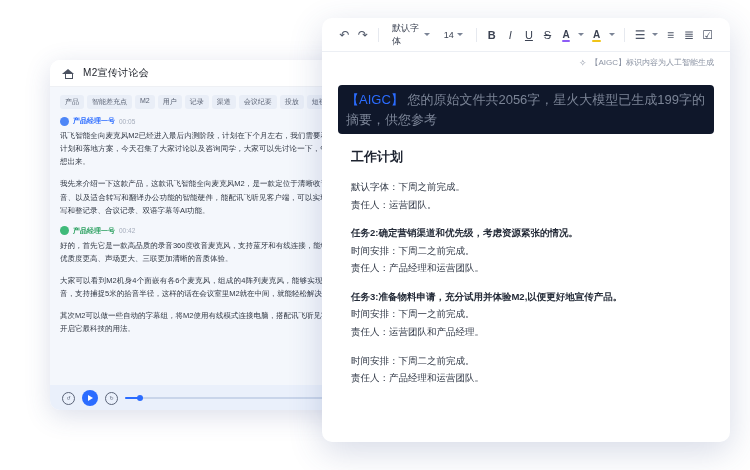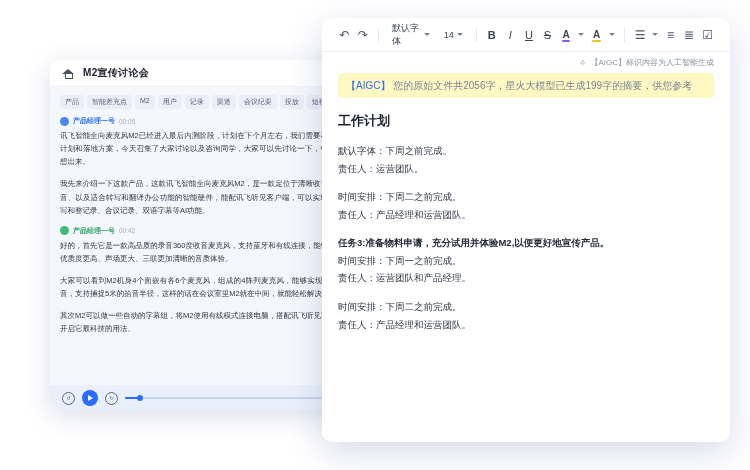--- a/index.html
+++ b/index.html
@@ -61,21 +61,21 @@
     content: "";
     position: absolute;
     left: 2.5px; top: 7px;
     width: 6px; height: 4px;
     border: 1.3px solid #4a5160;
     border-top: none;
   }
   .bw-title {
     font-size: 10px;
     color: #20242c;
-    font-weight: bold;
+    font-weight: normal;
     letter-spacing: .3px;
   }
 
   .bw-body {
     position: relative;
     height: 324px;
     background: #f4f7fc;
     padding: 8px 10px 0 10px;
     box-sizing: border-box;
   }
@@ -363,35 +363,35 @@
     font-size: 8px;
     color: #8b93a3;
     padding: 5px 16px 0 16px;
   }
   .wand {
     font-size: 9px;
     color: #8b93a3;
   }
 
   .fw-banner {
-    margin: 5px 16px 0 16px;
-    background: #fef9c3;
+    margin: 17px 16px 0 16px;
+    background: #0f172a;
     border-radius: 4px;
     padding: 5px 8px;
-    font-size: 10px;
+    font-size: 13px;
     color: #7b8496;
     line-height: 1.5;
   }
   .badge-aigc {
     color: #2b6cff;
   }
 
   .fw-doc {
     flex: 1;
-    padding: 14px 26px 10px 16px;
+    padding: 14px 26px 10px 29px;
     box-sizing: border-box;
     overflow: hidden;
   }
   .doc-title {
     font-size: 13px;
     font-weight: bold;
     color: #1d2330;
     margin-bottom: 12px;
   }
   .doc-line {
@@ -530,20 +530,21 @@
 
     <div class="fw-doc">
       <div class="doc-title">工作计划</div>
 
       <div class="doc-block">
         <div class="doc-line sub">默认字体：下周之前完成。</div>
         <div class="doc-line sub">责任人：运营团队。</div>
       </div>
 
       <div class="doc-block">
+        <div class="doc-line">任务2:确定营销渠道和优先级，考虑资源紧张的情况。</div>
         <div class="doc-line sub">时间安排：下周二之前完成。</div>
         <div class="doc-line sub">责任人：产品经理和运营团队。</div>
       </div>
 
       <div class="doc-block">
         <div class="doc-line">任务3:准备物料申请，充分试用并体验M2,以便更好地宣传产品。</div>
         <div class="doc-line sub">时间安排：下周一之前完成。</div>
         <div class="doc-line sub">责任人：运营团队和产品经理。</div>
       </div>
 

